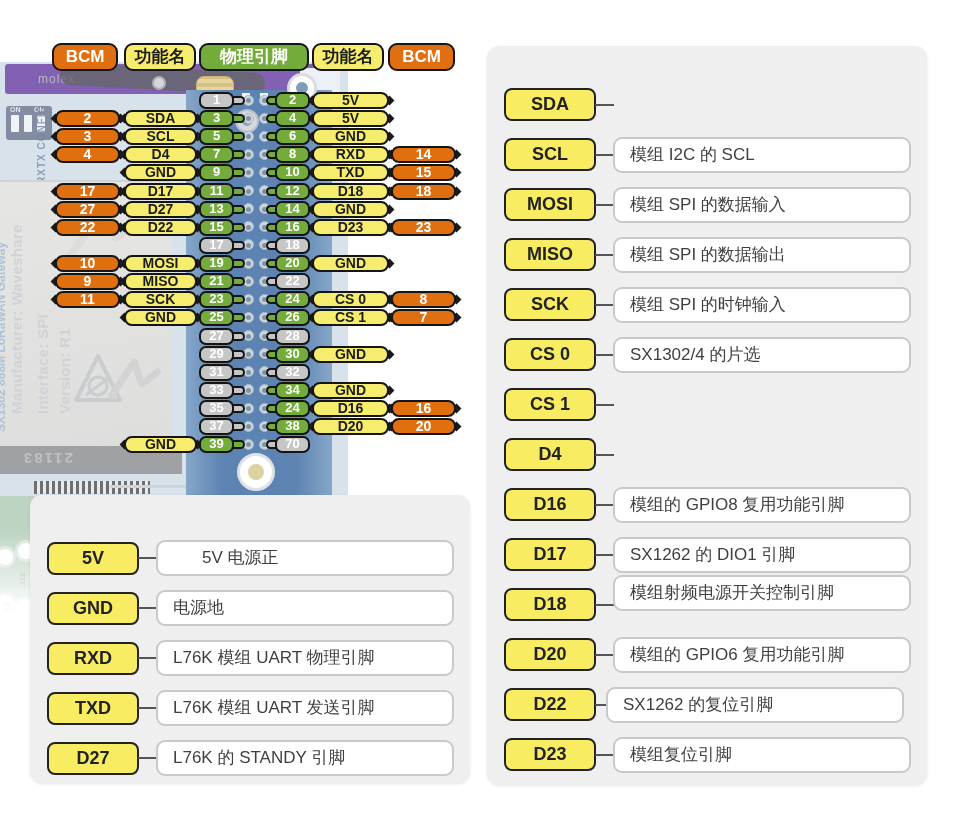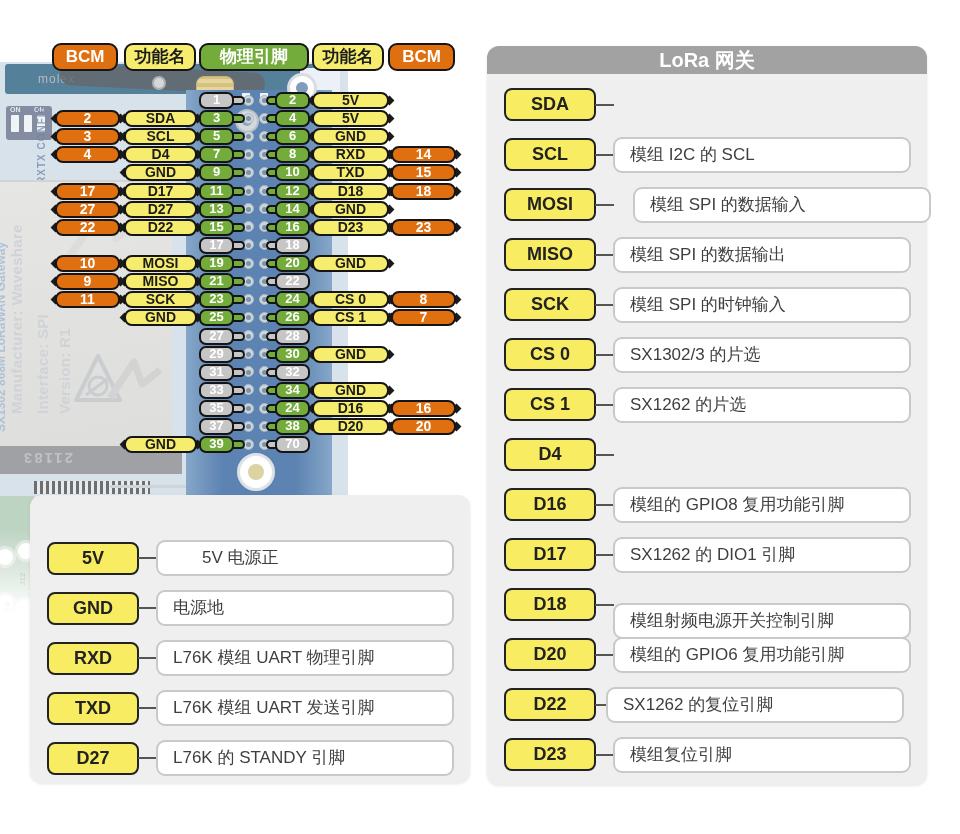--- a/index.html
+++ b/index.html
@@ -10,21 +10,21 @@
   
   .photo { position:absolute; left:0; top:62px; width:348px; height:563px;
     background:#c8d6e3; overflow:hidden; z-index:0; }
   .photo .wash { position:absolute; inset:0; background:rgba(255,255,255,.30); z-index:6; }
   .photo::after { content:""; position:absolute; left:0; bottom:0; width:100%; height:95px;
     background:linear-gradient(rgba(255,255,255,0),#ffffff 88%); z-index:7; }
   .pdecor { position:absolute; }
   .vtext { position:absolute; transform:rotate(-90deg); transform-origin:0 0;
     white-space:nowrap; font-weight:bold; }
   .molexbar { position:absolute; left:5px; top:2px; width:330px; height:30px;
-    background:#0c4a6e; border-radius:3px; }
+    background:#4c1d95; border-radius:3px; }
   .molexbar span { position:absolute; left:33px; top:8px; font-size:12px; color:#9b9da1;
     letter-spacing:1px; }
   .cable { position:absolute; left:60px; top:6px; width:205px; height:22px; background:#24252a;
     border-radius:10px; transform:rotate(3deg); opacity:.8; }
   .screw { position:absolute; left:152px; top:14px; width:14px; height:14px; border-radius:50%;
     background:#c3c6ca; border:2px solid #8b8f94; }
   .antenna { position:absolute; left:196px; top:14px; width:38px; height:64px; border-radius:8px;
     border:1px solid #b09540;
     background:repeating-linear-gradient(0deg,#dcc472 0 4px,#c3a64e 4px 8px); }
   .comp1 { position:absolute; left:246px; top:36px; width:60px; height:14px; background:#eef2f6; border-radius:2px; }
@@ -499,52 +499,50 @@
       <div class="dia" style="left: 120.5px; top: 441px;"></div>
       <div class="dia" style="left: 193.5px; top: 441px;"></div>
       <div class="b yellow" style="left: 124px; top: 436px; width: 73px;">GND</div>
       <div class="stub stubL green" style="left: 232px; top: 440px;"></div>
       <div class="b pin green" style="left: 199px; top: 436px; width: 35px;">39</div>
       <div class="stub stubR grey" style="left: 266px; top: 440px;"></div>
       <div class="b pin grey" style="left: 275px; top: 436px; width: 35px;">70</div>
     </div>
 
   <div class="panel" id="panel-lora" style="left:487px;top:46px;height:739px">
-    <div class="panel-title">LoRa 网关</div>
   <div class="plabel" style="left: 17px; top: 42px;">SDA</div>
       <div class="pline" style="left: 108px; top: 57.5px;"></div>
       <div class="plabel" style="left: 17px; top: 92px;">SCL</div>
       <div class="pline" style="left: 108px; top: 107.5px;"></div>
       <div class="pdesc" style="left: 126px; top: 90.5px;">模组 I2C 的 SCL</div>
       <div class="plabel" style="left: 17px; top: 142px;">MOSI</div>
       <div class="pline" style="left: 108px; top: 157.5px;"></div>
-      <div class="pdesc" style="left: 126px; top: 140.5px; margin-left: 20px;">模组 SPI 的数据输入</div>
+      <div class="pdesc" style="left: 126px; top: 140.5px;">模组 SPI 的数据输入</div>
       <div class="plabel" style="left: 17px; top: 192px;">MISO</div>
       <div class="pline" style="left: 108px; top: 207.5px;"></div>
       <div class="pdesc" style="left: 126px; top: 190.5px;">模组 SPI 的数据输出</div>
       <div class="plabel" style="left: 17px; top: 242px;">SCK</div>
       <div class="pline" style="left: 108px; top: 257.5px;"></div>
       <div class="pdesc" style="left: 126px; top: 240.5px;">模组 SPI 的时钟输入</div>
       <div class="plabel" style="left: 17px; top: 292px;">CS 0</div>
       <div class="pline" style="left: 108px; top: 307.5px;"></div>
-      <div class="pdesc" style="left: 126px; top: 290.5px;">SX1302/3 的片选</div>
+      <div class="pdesc" style="left: 126px; top: 290.5px;">SX1302/4 的片选</div>
       <div class="plabel" style="left: 17px; top: 342px;">CS 1</div>
       <div class="pline" style="left: 108px; top: 357.5px;"></div>
-      <div class="pdesc" style="left: 126px; top: 340.5px;">SX1262 的片选</div>
       <div class="plabel" style="left: 17px; top: 392px;">D4</div>
       <div class="pline" style="left: 108px; top: 407.5px;"></div>
       <div class="plabel" style="left: 17px; top: 442px;">D16</div>
       <div class="pline" style="left: 108px; top: 457.5px;"></div>
       <div class="pdesc" style="left: 126px; top: 440.5px;">模组的 GPIO8 复用功能引脚</div>
       <div class="plabel" style="left: 17px; top: 492px;">D17</div>
       <div class="pline" style="left: 108px; top: 507.5px;"></div>
       <div class="pdesc" style="left: 126px; top: 490.5px;">SX1262 的 DIO1 引脚</div>
       <div class="plabel" style="left: 17px; top: 542px;">D18</div>
       <div class="pline" style="left: 108px; top: 557.5px;"></div>
-      <div class="pdesc" style="left: 126px; top: 557px;">模组射频电源开关控制引脚</div>
+      <div class="pdesc" style="left: 126px; top: 529px;">模组射频电源开关控制引脚</div>
       <div class="plabel" style="left: 17px; top: 592px;">D20</div>
       <div class="pline" style="left: 108px; top: 607.5px;"></div>
       <div class="pdesc" style="left: 126px; top: 590.5px;">模组的 GPIO6 复用功能引脚</div>
       <div class="plabel" style="left: 17px; top: 642px;">D22</div>
       <div class="pline" style="left: 108px; top: 657.5px;"></div>
       <div class="pdesc" style="left: 119px; top: 640.5px;">SX1262 的复位引脚</div>
       <div class="plabel" style="left: 17px; top: 692px;">D23</div>
       <div class="pline" style="left: 108px; top: 707.5px;"></div>
       <div class="pdesc" style="left: 126px; top: 690.5px;">模组复位引脚</div>
     </div>

